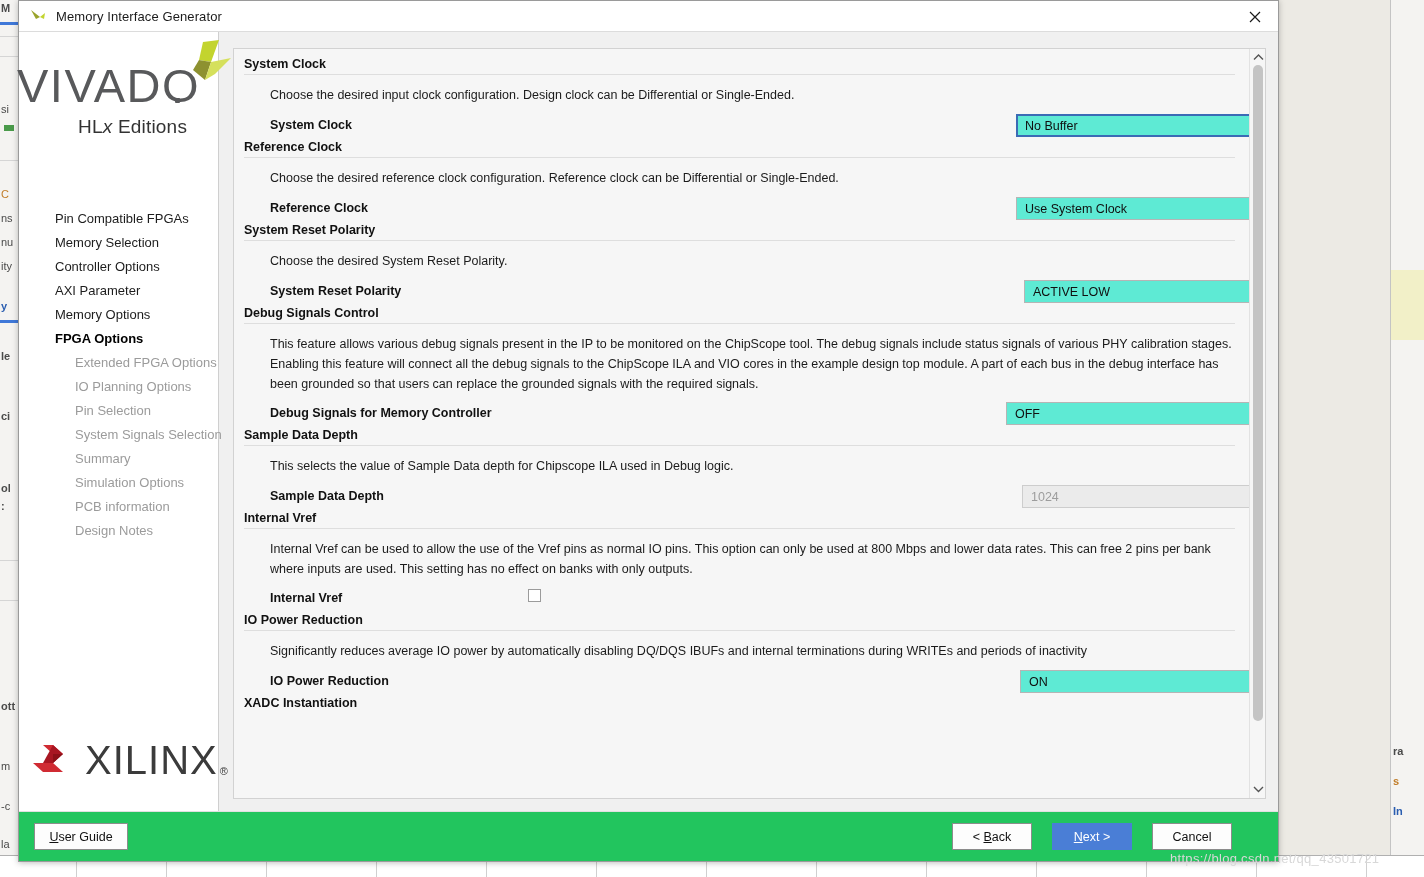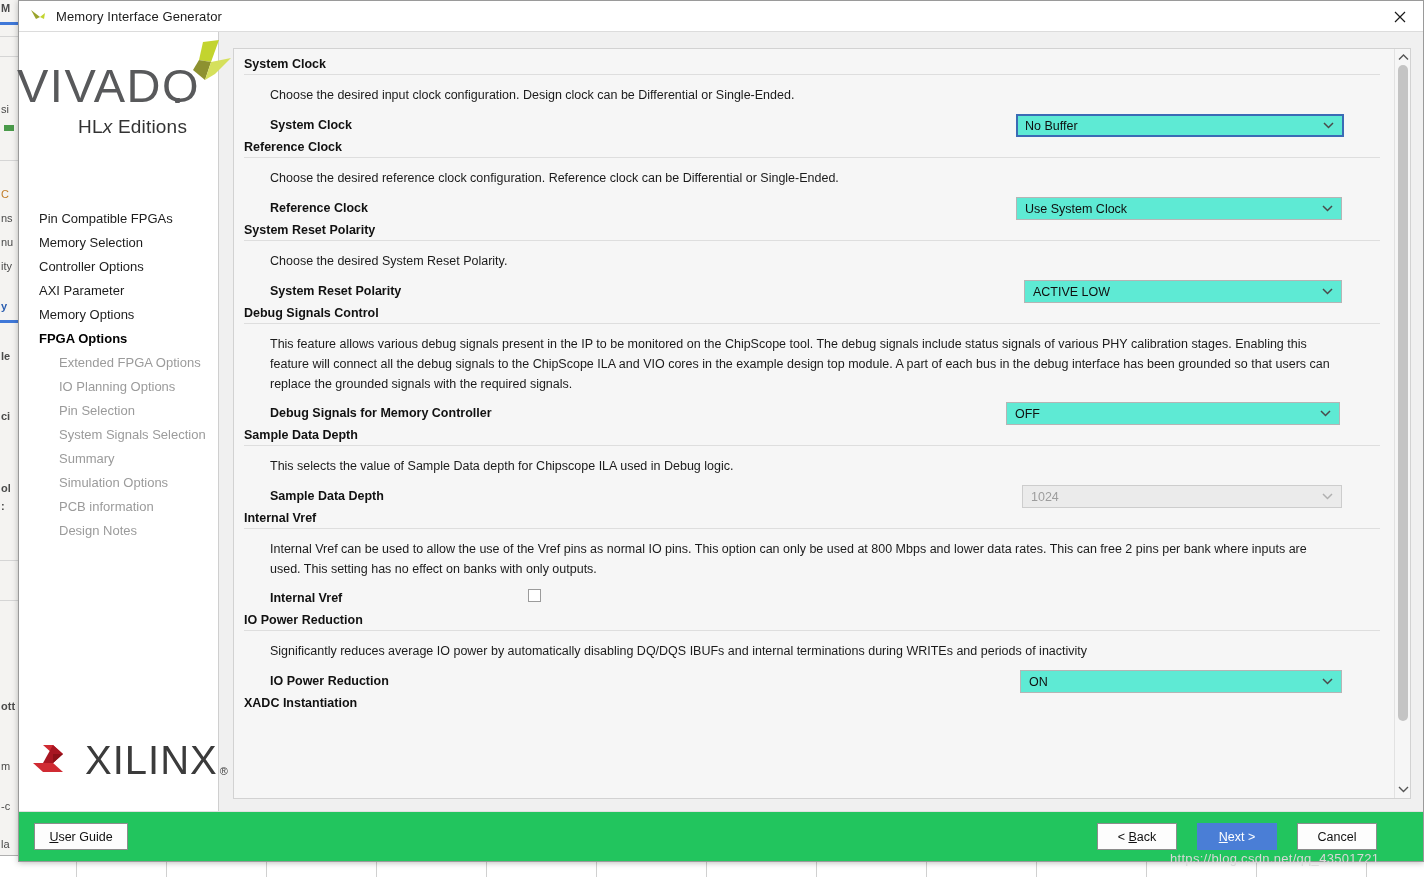--- a/index.html
+++ b/index.html
@@ -54,21 +54,21 @@
     border-top: 1px solid #b0b0b0;
   }
   #bg-bottom-grid .cell {
     position: absolute; top: 0; bottom: 0; border-right: 1px solid #d0d0d0;
   }
 
   
   #dialog {
     position: absolute;
     left: 18px; top: 0px;
-    width: 1406px; height: 862px;
+    width: 1261px; height: 862px;
     background: #f0f0f0;
     border: 1px solid #9a9a9a;
     box-shadow: 0 1px 6px rgba(0,0,0,0.25);
     display: flex; flex-direction: column;
   }
   #titlebar {
     height: 31px; flex: 0 0 31px;
     background: #ffffff;
     border-bottom: 1px solid #dcdcdc;
     display: flex; align-items: center;
@@ -122,21 +122,21 @@
     font-size: 19px; color: #333; letter-spacing: 0.2px;
   }
   #vivado-hlx i { font-style: italic; }
   #vivado-mark { position: absolute; left: 156px; top: 0px; }
 
   #nav-list {
     position: absolute; left: 0; top: 175px; width: 200px;
   }
   .nav-item {
     height: 24px; line-height: 24px;
-    padding-left: 20px;
+    padding-left: 36px;
     font-size: 13px;
     color: #1d1d1d;
     white-space: nowrap;
     cursor: default;
   }
   .nav-item.active { font-weight: bold; color: #000; }
   .nav-item.disabled { color: #9b9b9b; margin-left: 20px; }
 
   #xilinx-logo {
     position: absolute; left: 10px; bottom: 28px;

